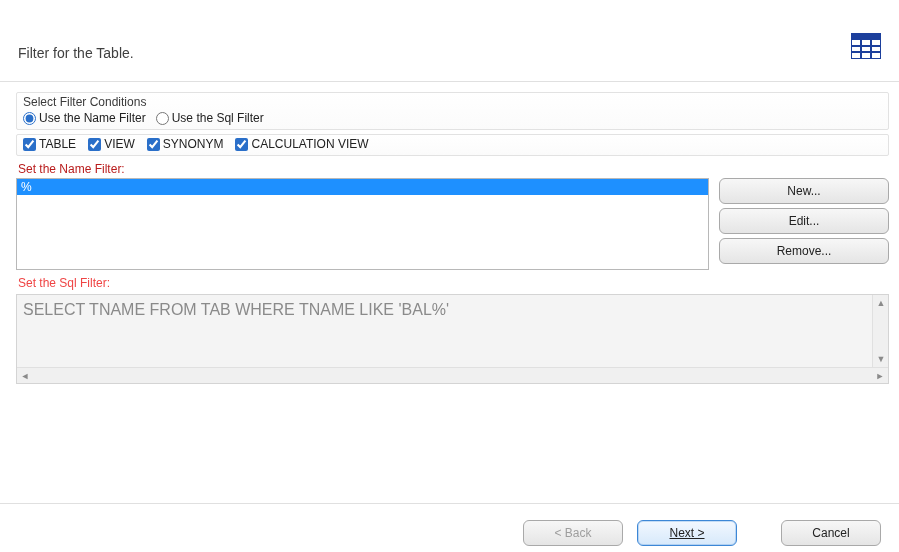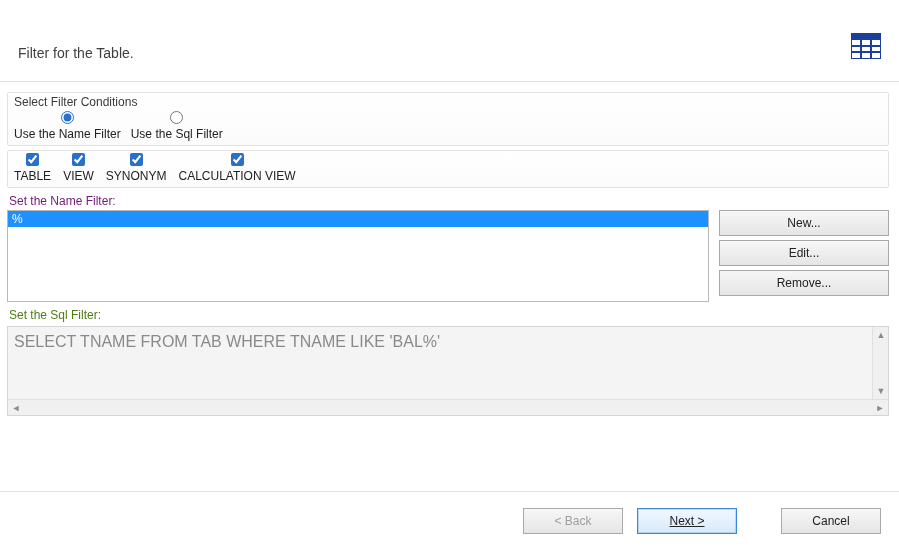--- a/index.html
+++ b/index.html
@@ -29,21 +29,21 @@
 }
 .header-icon svg { display: block; }
 
 .hr {
   height: 1px;
   background: #e0e0e0;
 }
 
 
 .main {
-  padding: 10px 10px 10px 7px;
+  padding: 10px 10px 10px 16px;
   flex: 1 1 auto;
   overflow: hidden;
 }
 
 .group {
   border: 1px solid #e2e2e2;
   border-radius: 2px;
   padding: 2px 6px 4px 6px;
   margin-bottom: 4px;
   background: linear-gradient(#ffffff,#fbfbfb);
@@ -57,33 +57,32 @@
   display: flex;
   align-items: center;
   gap: 4px;
 }
 .radio-row { gap: 2px; }
 .radio-row label, .check-row label {
   margin-right: 8px;
   display: inline-flex;
   align-items: center;
   gap: 3px;
-  flex-direction: column;
 }
 input[type=radio], input[type=checkbox] {
   margin: 0;
   accent-color: #2a6fc9;
 }
 
 .label {
-  color: #701a75;
+  color: #b91c1c;
   font-size: 12px;
   margin: 6px 0 2px 2px;
 }
-.label.disabled { color: #4d7c0f; }
+.label.disabled { color: #ef4444; }
 
 
 .name-filter-row {
   display: flex;
   gap: 10px;
 }
 .listbox {
   flex: 1;
   height: 92px;
   border: 1px solid #b8b8b8;
@@ -102,21 +101,21 @@
 
 .btn-col {
   display: flex;
   flex-direction: column;
   gap: 4px;
   width: 170px;
 }
 .btn {
   height: 26px;
   border: 1px solid #a9a9a9;
-  border-radius: 0;
+  border-radius: 6px;
   background: linear-gradient(#f7f7f7,#e5e5e5);
   color: #222;
   font-family: inherit;
   font-size: 12px;
   cursor: pointer;
 }
 .btn.disabled {
   color: #9e9e9e;
   cursor: default;
 }
@@ -180,21 +179,21 @@
   justify-content: center;
   color: #8a8a8a;
   font-size: 9px;
 }
 .sql-box-scroll-v .arrow.up { top: 0; }
 .sql-box-scroll-v .arrow.down { bottom: 0; }
 
 
 .footer {
   border-top: 1px solid #e0e0e0;
-  padding: 16px 18px 18px 18px;
+  padding: 16px 18px 6px 18px;
   display: flex;
   justify-content: flex-end;
   gap: 14px;
 }
 .footer .btn {
   width: 100px;
 }
 .footer .gap { width: 16px; }
 </style>
 </head>

